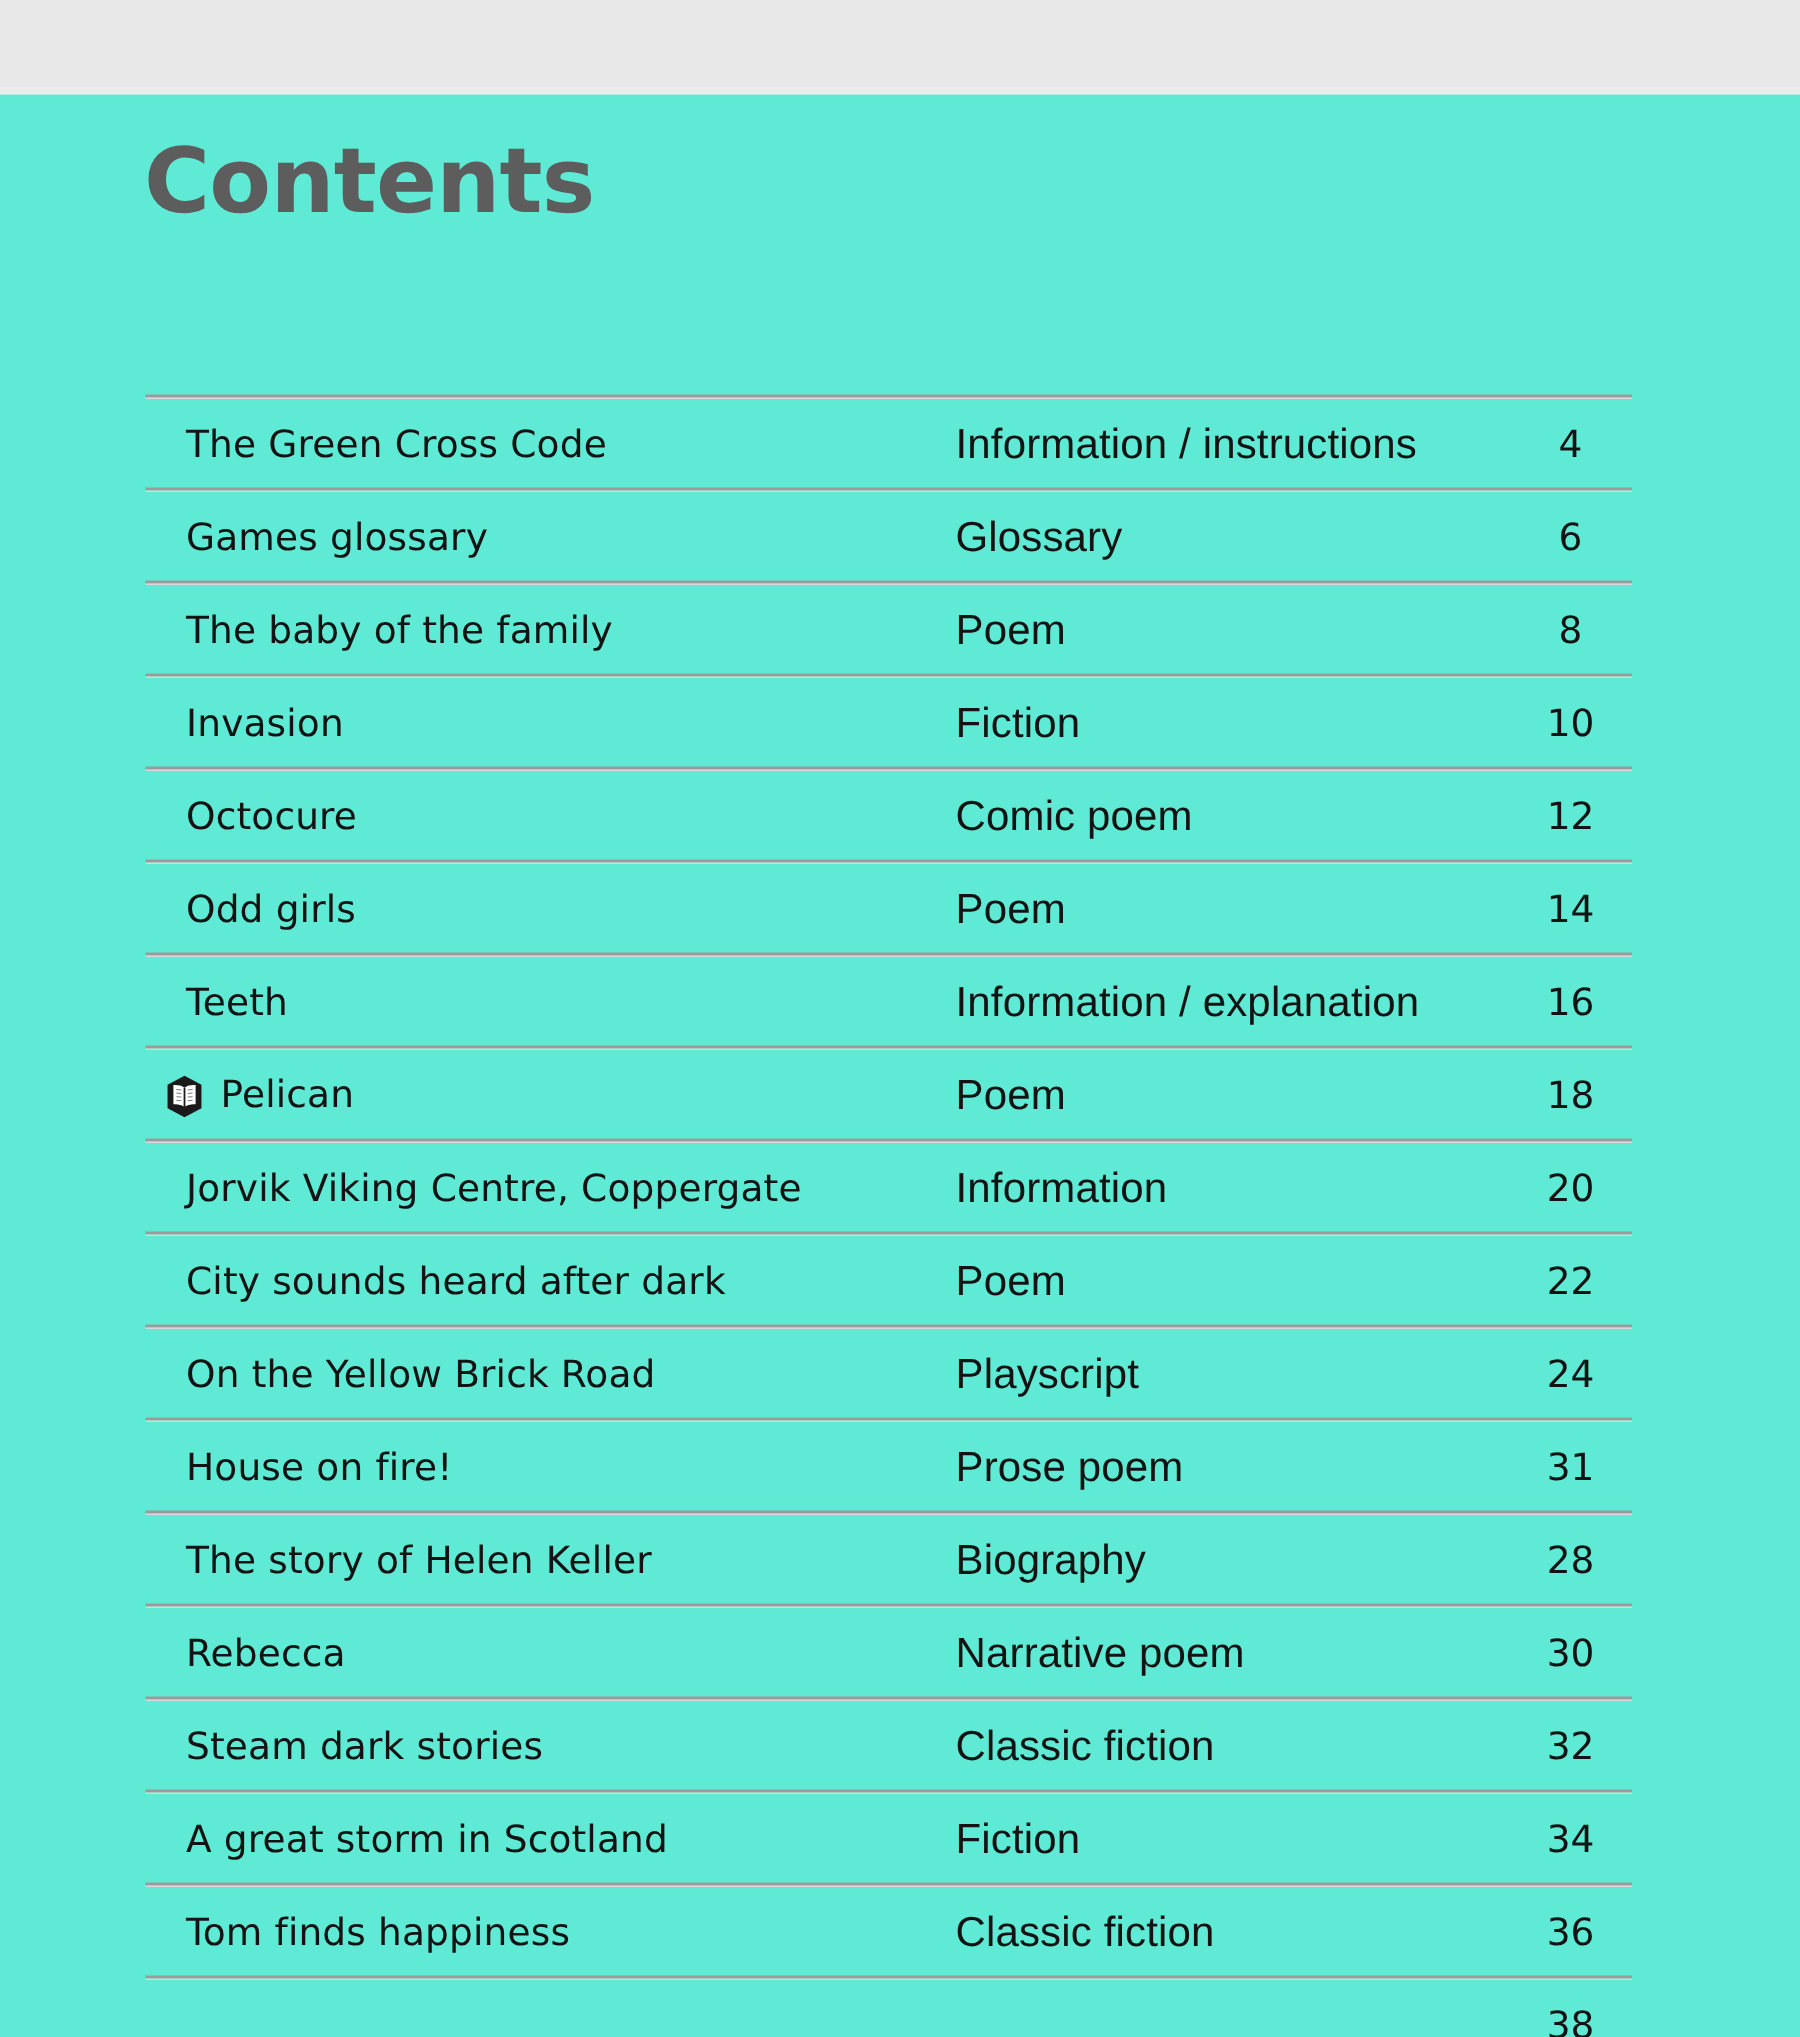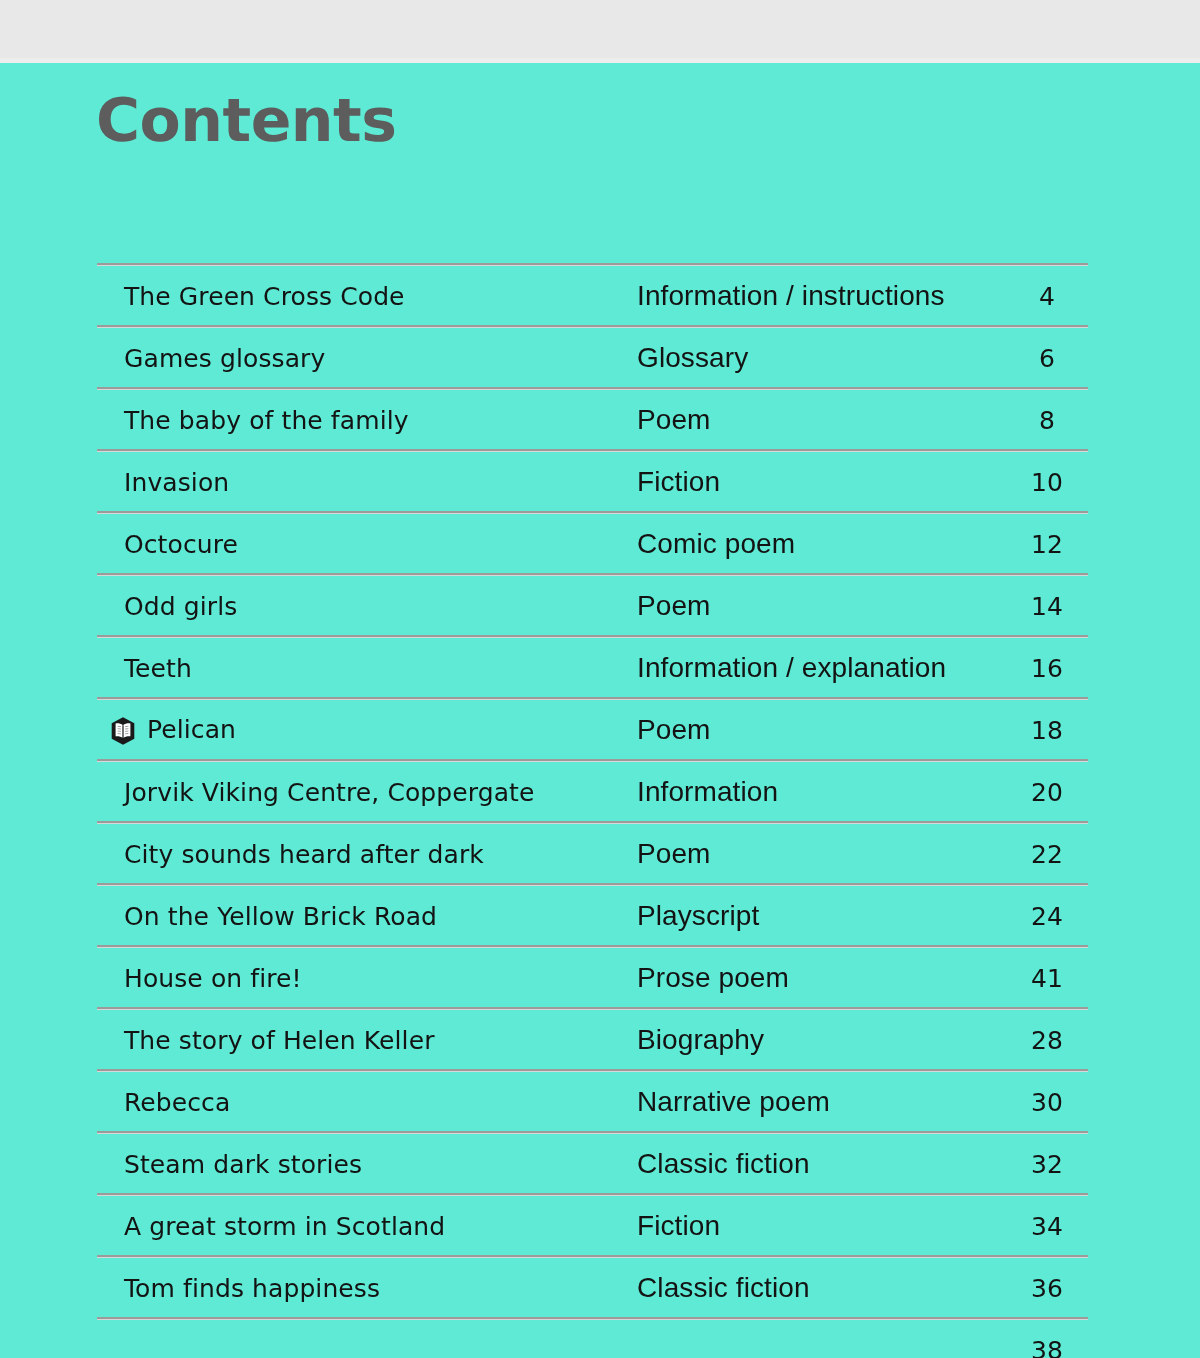--- a/index.html
+++ b/index.html
@@ -238,21 +238,21 @@
         </div>
         <div class="cell-type">Playscript</div>
         <div class="cell-page">24</div>
       </div>
       <div class="toc-rule"></div>
       <div class="toc-row">
         <div class="cell-title">
           <span>House on fire!</span>
         </div>
         <div class="cell-type">Prose poem</div>
-        <div class="cell-page">41</div>
+        <div class="cell-page">31</div>
       </div>
       <div class="toc-rule"></div>
       <div class="toc-row">
         <div class="cell-title">
           <span>The story of Helen Keller</span>
         </div>
         <div class="cell-type">Biography</div>
         <div class="cell-page">28</div>
       </div>
       <div class="toc-rule"></div>

